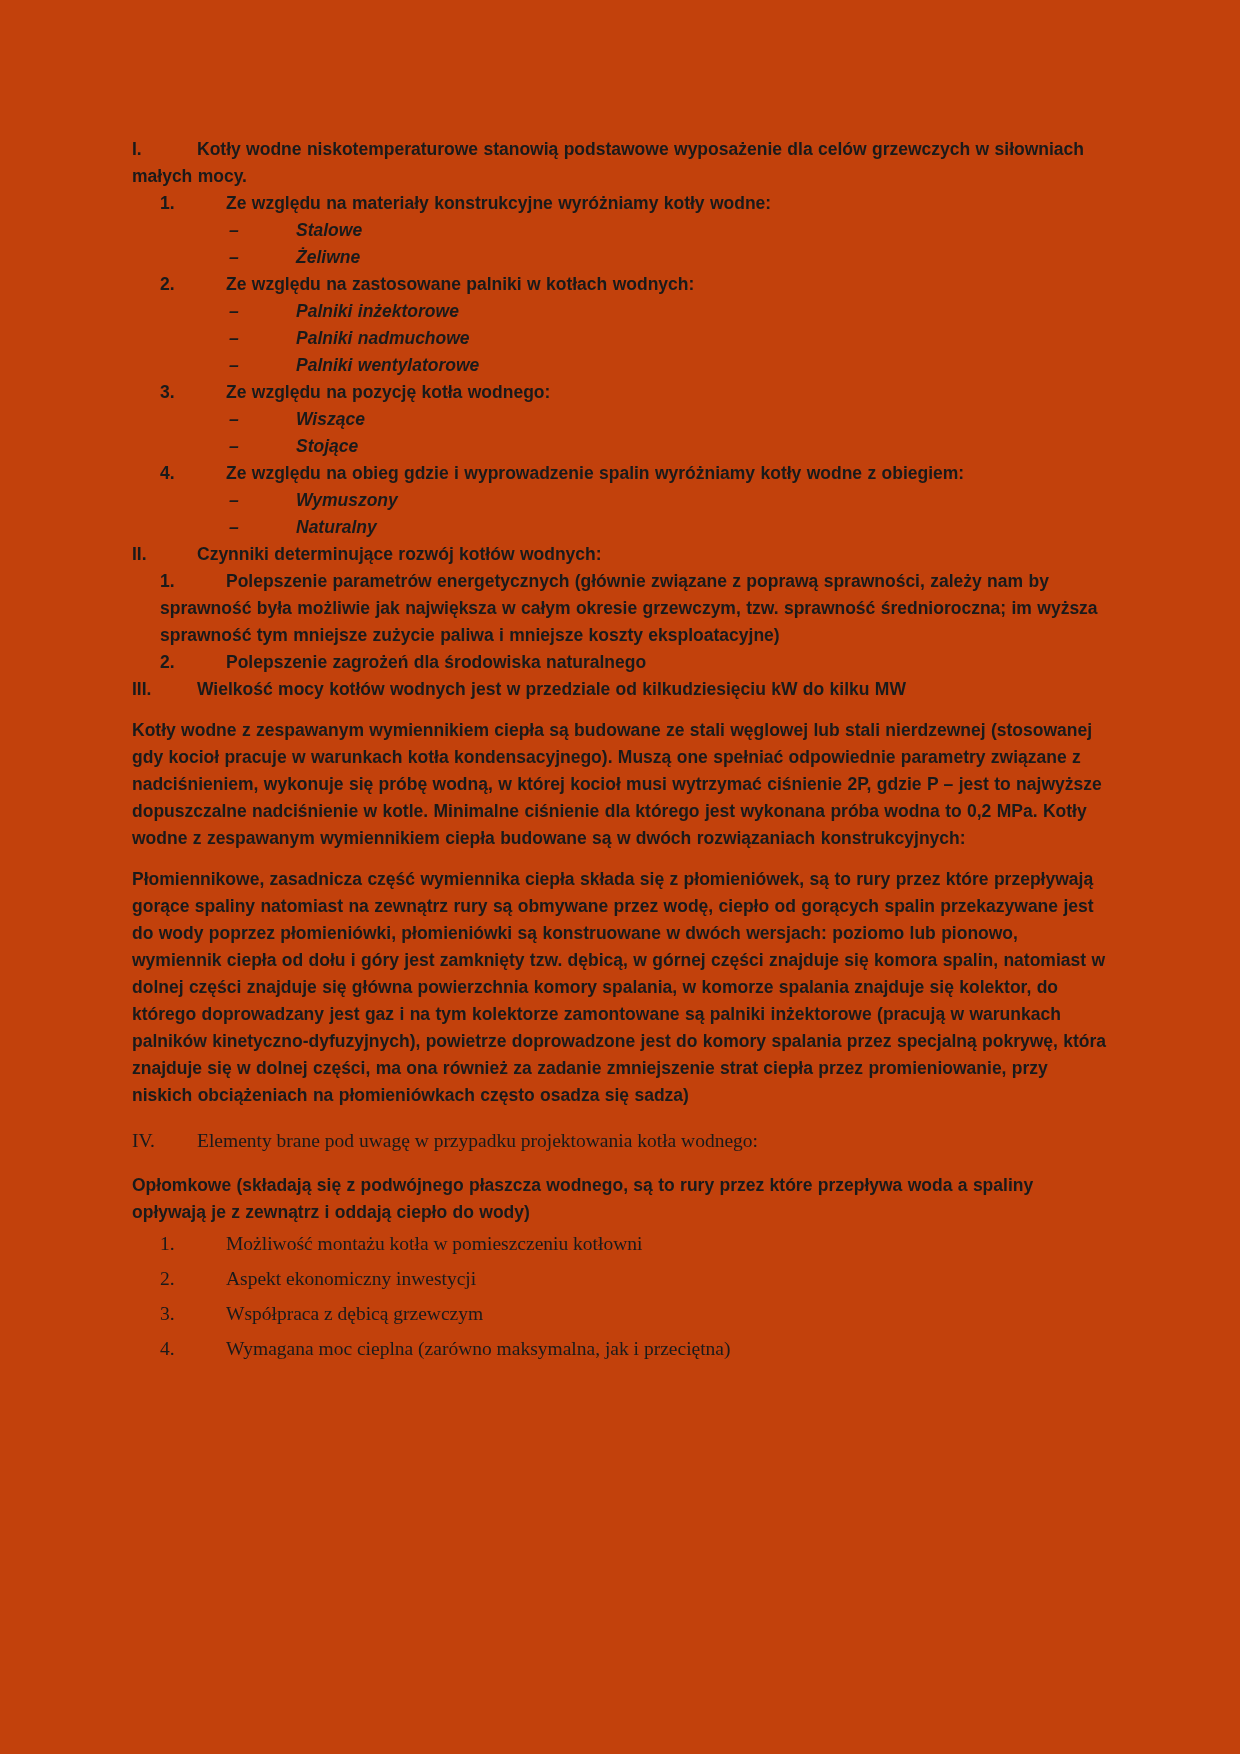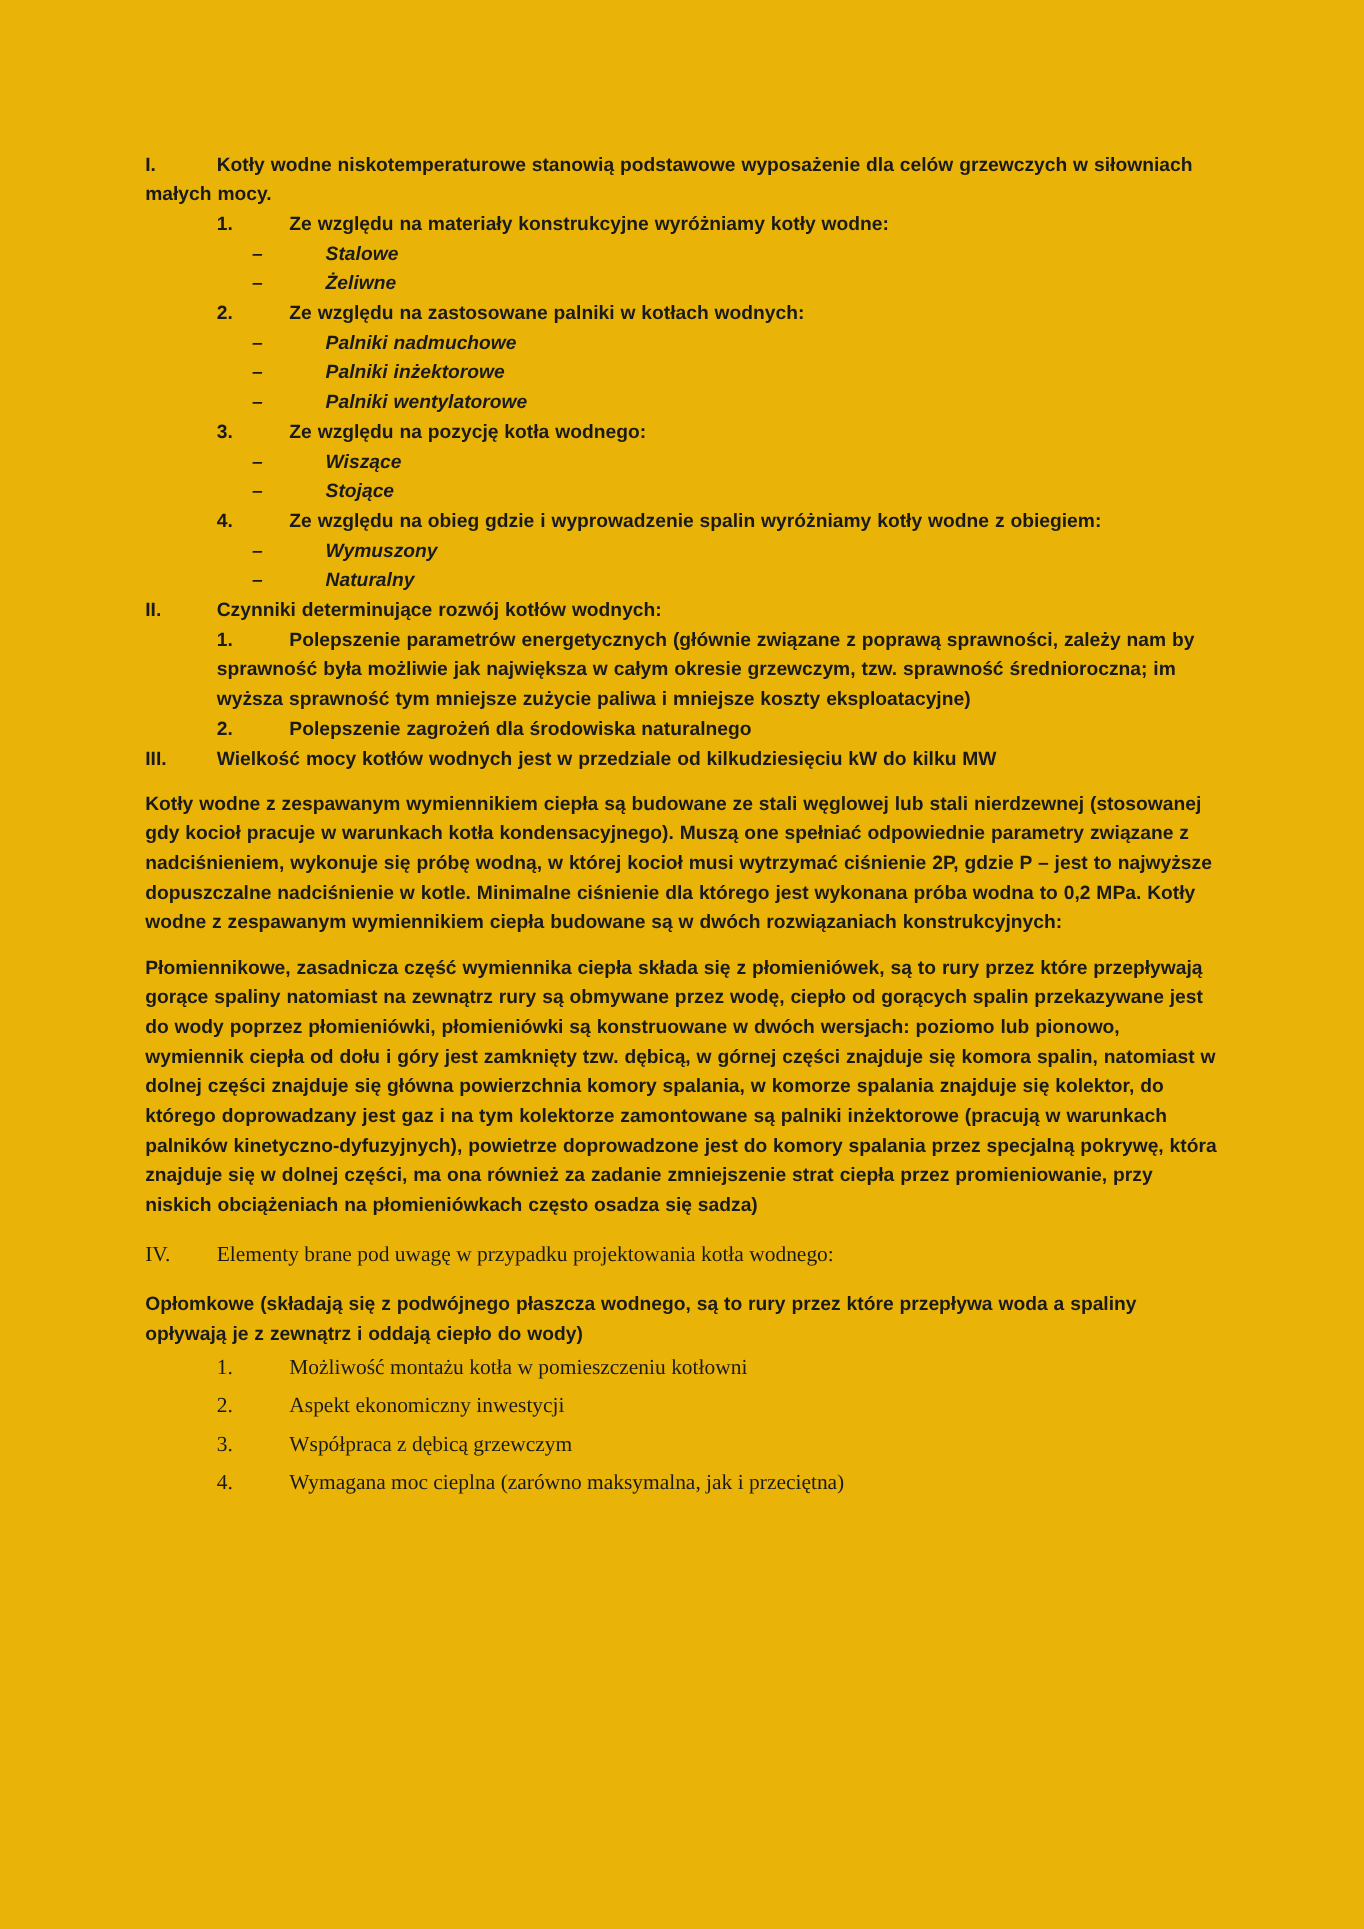--- a/index.html
+++ b/index.html
@@ -12,34 +12,34 @@
     min-height: 1754px;
     font-family: "Liberation Sans", sans-serif;
     color: #1a1a1a;
     -webkit-font-smoothing: antialiased;
   }
   .page {
     box-sizing: border-box;
     width: 1240px;
     min-height: 1754px;
     padding: 136px 130px 120px 132px;
-    background: #eab308;
+    background: #c2410c;
   }
   .doc-body .block {
     font-size: 17.5px;
     line-height: 27px;
     font-weight: 700;
     text-align: left;
     word-spacing: 0.5px;
   }
   
   .block.level-0 { margin-left: 0; }
   
   .block.level-1 { margin-left: 0; }
-  .block.level-2 { margin-left: 65px; }
+  .block.level-2 { margin-left: 28px; }
   .block.level-3 { margin-left: 97px; font-style: italic; }
   .marker { display: inline-block; vertical-align: top; }
   .block.level-1 > .marker { width: 65px; }
   .block.level-2 > .marker { width: 66px; }
   .block.level-3 > .marker { width: 67px; }
   .space-before { margin-top: 14px; }
   
   .block.serif {
     font-family: "Liberation Serif", serif;
     font-weight: 400;
@@ -52,22 +52,22 @@
 </head>
 <body>
 
 <div class="page">
   <div class="doc-body">
       <div class="block sans level-1"><span class="marker">I.</span><span class="text">Kotły wodne niskotemperaturowe stanowią podstawowe wyposażenie dla celów grzewczych w siłowniach małych mocy.</span></div>
       <div class="block sans level-2"><span class="marker">1.</span><span class="text">Ze względu na materiały konstrukcyjne wyróżniamy kotły wodne:</span></div>
       <div class="block sans level-3"><span class="marker">–</span><span class="text">Stalowe</span></div>
       <div class="block sans level-3"><span class="marker">–</span><span class="text">Żeliwne</span></div>
       <div class="block sans level-2"><span class="marker">2.</span><span class="text">Ze względu na zastosowane palniki w kotłach wodnych:</span></div>
+      <div class="block sans level-3"><span class="marker">–</span><span class="text">Palniki inżektorowe</span></div>
       <div class="block sans level-3"><span class="marker">–</span><span class="text">Palniki nadmuchowe</span></div>
-      <div class="block sans level-3"><span class="marker">–</span><span class="text">Palniki inżektorowe</span></div>
       <div class="block sans level-3"><span class="marker">–</span><span class="text">Palniki wentylatorowe</span></div>
       <div class="block sans level-2"><span class="marker">3.</span><span class="text">Ze względu na pozycję kotła wodnego:</span></div>
       <div class="block sans level-3"><span class="marker">–</span><span class="text">Wiszące</span></div>
       <div class="block sans level-3"><span class="marker">–</span><span class="text">Stojące</span></div>
       <div class="block sans level-2"><span class="marker">4.</span><span class="text">Ze względu na obieg gdzie i wyprowadzenie spalin wyróżniamy kotły wodne z obiegiem:</span></div>
       <div class="block sans level-3"><span class="marker">–</span><span class="text">Wymuszony</span></div>
       <div class="block sans level-3"><span class="marker">–</span><span class="text">Naturalny</span></div>
       <div class="block sans level-1"><span class="marker">II.</span><span class="text">Czynniki determinujące rozwój kotłów wodnych:</span></div>
       <div class="block sans level-2"><span class="marker">1.</span><span class="text">Polepszenie parametrów energetycznych (głównie związane z poprawą sprawności, zależy nam by sprawność była możliwie jak największa w całym okresie grzewczym, tzw. sprawność średnioroczna; im wyższa sprawność tym mniejsze zużycie paliwa i mniejsze koszty eksploatacyjne)</span></div>
       <div class="block sans level-2"><span class="marker">2.</span><span class="text">Polepszenie zagrożeń dla środowiska naturalnego</span></div>

